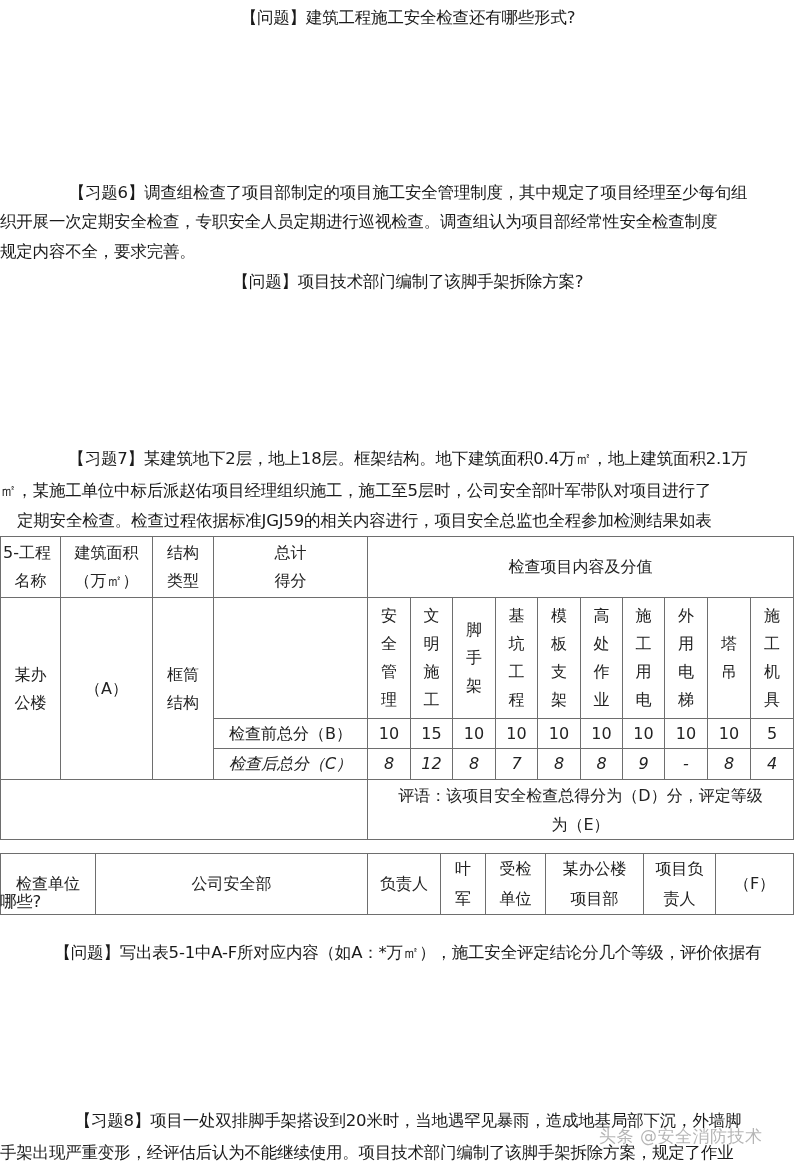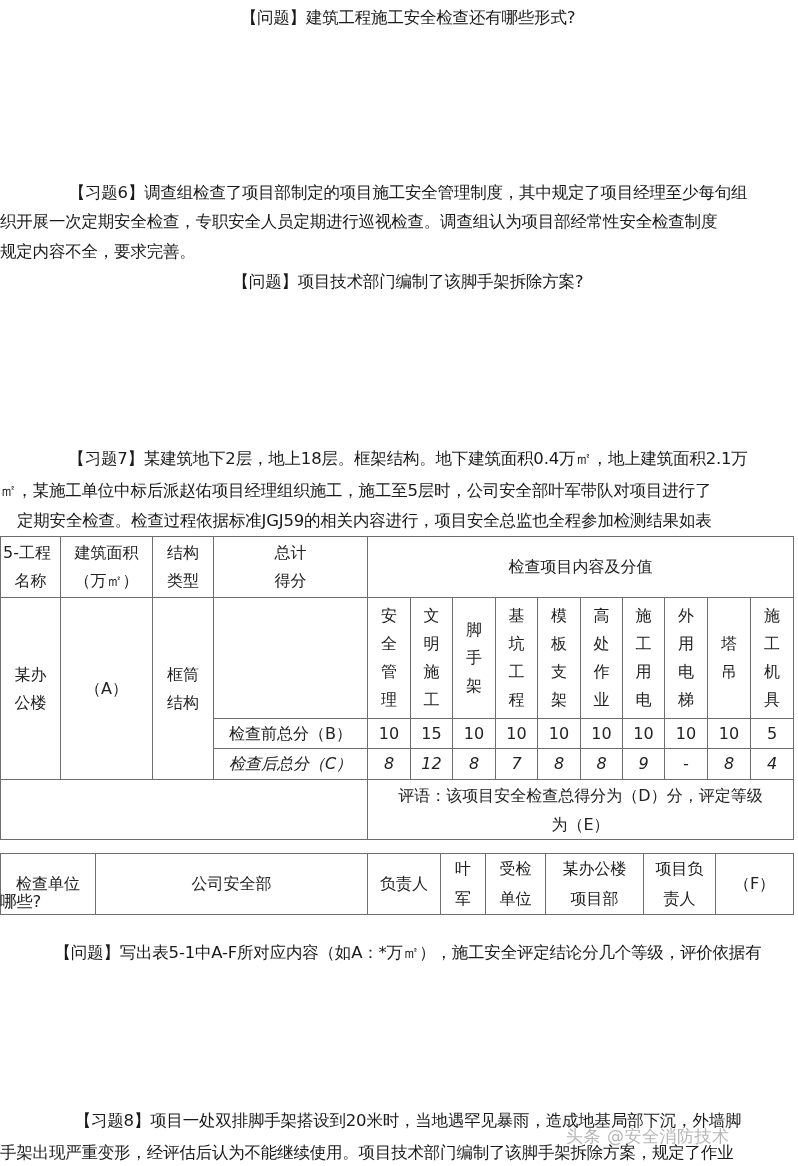--- a/index.html
+++ b/index.html
@@ -26,21 +26,21 @@
   .vert { line-height: 31px; }
   .bottom-tbl {
     position: absolute; left: 0; top: 853px; width: 793px;
     border-collapse: collapse; table-layout: fixed; font-size: 16px; border-radius: 27px;
   }
   .bottom-tbl td {
     border: 1.5px solid #6e6e6e; text-align: center; vertical-align: middle;
     padding: 0; line-height: 30px; color: #222;
   }
   .watermark {
-    position: absolute; left: 566px; top: 1125px;
+    position: absolute; left: 599px; top: 1125px;
     font-size: 17px; color: rgba(120,120,120,0.55);
     letter-spacing: 0.5px; white-space: nowrap;
   }
 </style>
 </head>
 <body>
 
 <div class="para indent" style="top:3px;">【问题】建筑工程施工安全检查还有哪些形式?</div>
 
 <div class="para indent" style="top:178px;">【习题6】调查组检查了项目部制定的项目施工安全管理制度，其中规定了项目经理至少每旬组</div>

